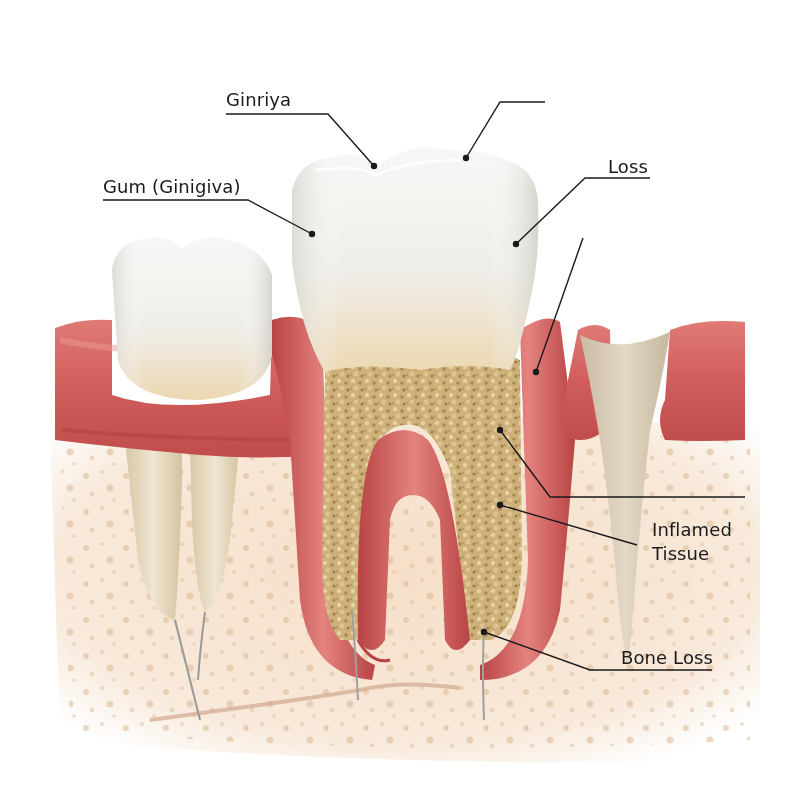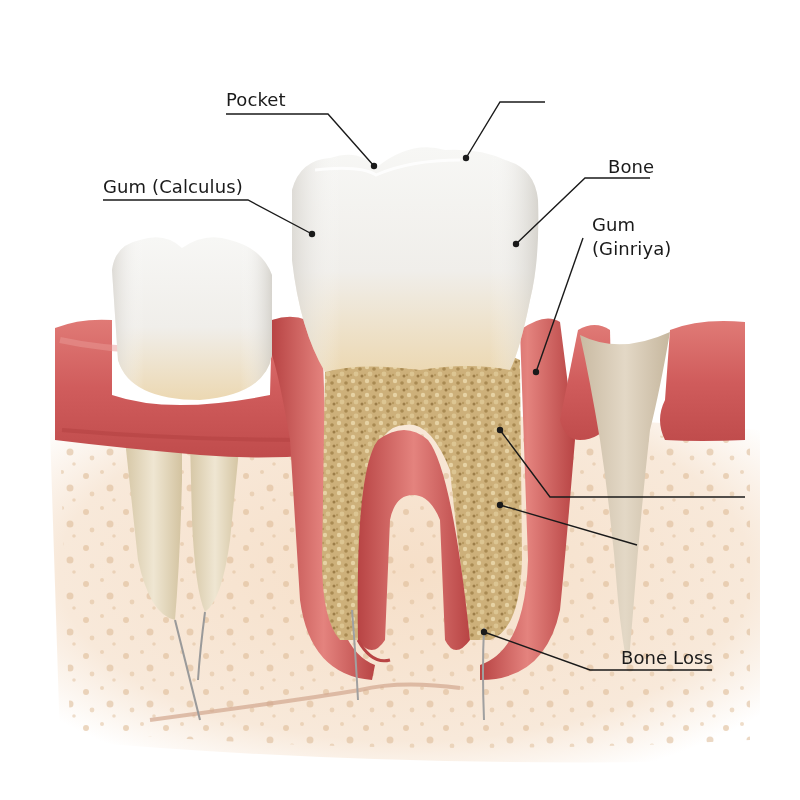--- a/index.html
+++ b/index.html
@@ -139,19 +139,19 @@
     <circle cx="466" cy="158" r="3.2"></circle>
     <circle cx="516" cy="244" r="3.2"></circle>
     <circle cx="536" cy="372" r="3.2"></circle>
     <circle cx="500" cy="430" r="3.2"></circle>
     <circle cx="500" cy="505" r="3.2"></circle>
     <circle cx="484" cy="632" r="3.2"></circle>
   </g>
 </svg>
 
 
-<div class="label" style="left:226px; top:88px;">Pocket</div>
-<div class="label" style="left:103px; top:175px;">Gum (Calculus)</div>
-<div class="label" style="left:608px; top:155px;">Bone</div>
-<div class="label multi" style="left:592px; top:213px;">Gum
-(Ginriya)</div>
+<div class="label" style="left:226px; top:88px;">Ginriya</div>
+<div class="label" style="left:103px; top:175px;">Gum (Ginigiva)</div>
+<div class="label" style="left:608px; top:155px;">Loss</div>
+<div class="label multi" style="left:652px; top:518px;">Inflamed
+Tissue</div>
 <div class="label" style="left:621px; top:646px;">Bone Loss</div>
 </div>
 
 </body></html>

